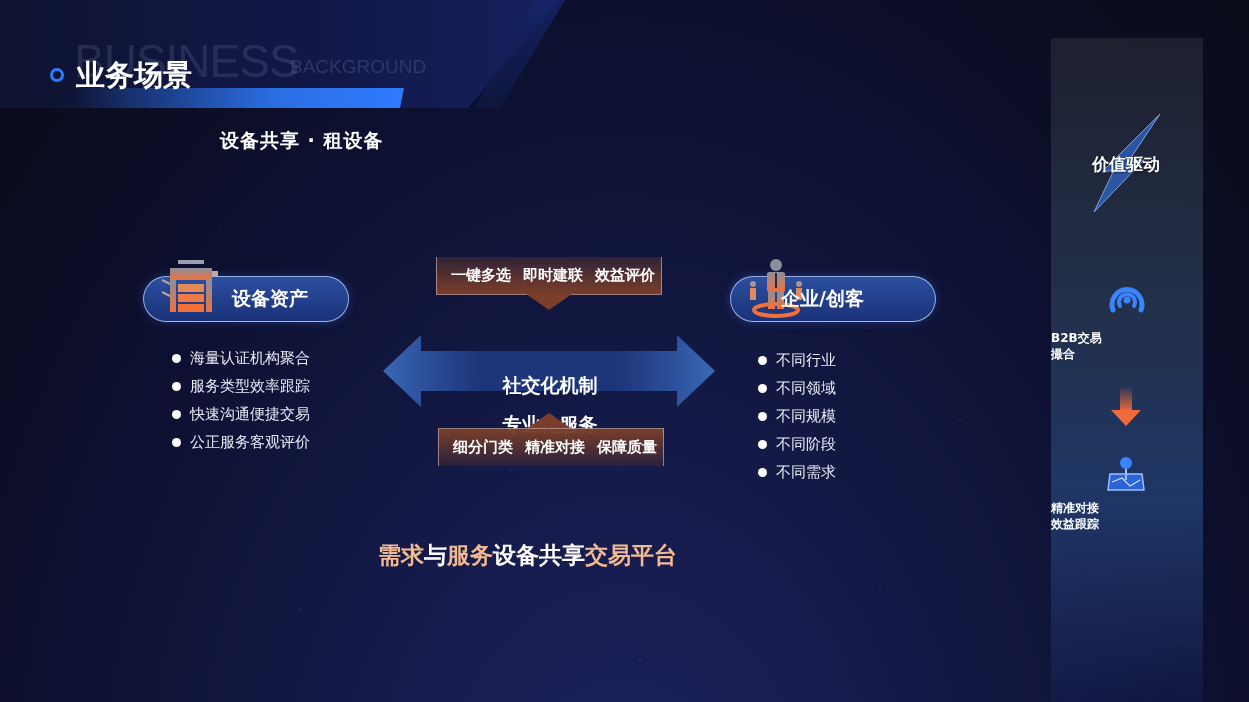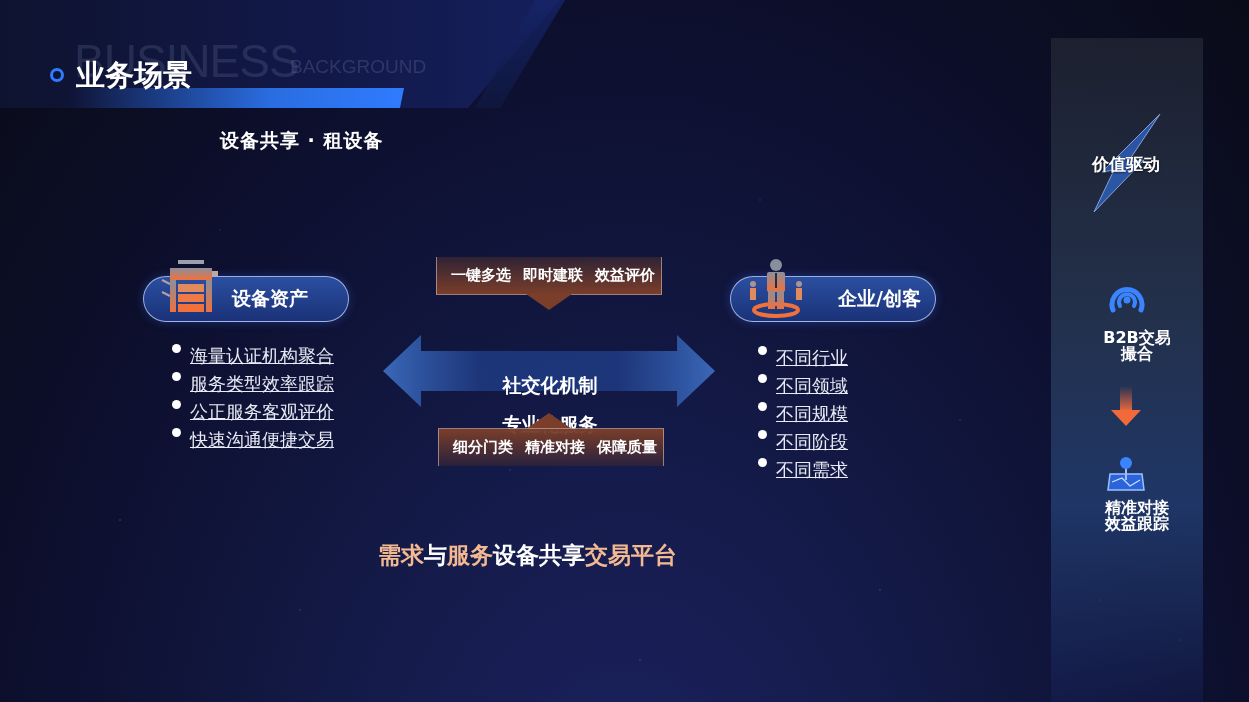--- a/index.html
+++ b/index.html
@@ -68,21 +68,21 @@
     position: absolute; height: 46px; border-radius: 23px;
     background: linear-gradient(180deg, #2b4fa0 0%, #1a3278 100%);
     border: 1.5px solid rgba(200,215,255,.75);
     box-shadow: 0 0 10px rgba(60,110,230,.35);
   }
   .pill-label { position: absolute; font-size: 19px; font-weight: bold; color: #fff; }
   .pill-assets { left: 143px; top: 276px; width: 206px; }
   .pill-enterprise { left: 730px; top: 276px; width: 206px; }
   
   .blist { position: absolute; list-style: none; }
-  .blist li { display: flex; height: 28px; font-size: 18px; color: #e8ebf5; text-decoration: underline; }
+  .blist li { display: flex; align-items: center; height: 28px; font-size: 15px; color: #e8ebf5; }
   .blist li .dot { width: 9px; height: 9px; border-radius: 50%; background: #fff; margin-right: 9px; }
   .list-left { left: 172px; top: 344px; }
   .list-right { left: 758px; top: 346px; }
   
   .tag-box {
     position: absolute; height: 38px;
     background: linear-gradient(180deg, rgba(60,40,50,.7) 0%, #7a3e2a 100%);
     border: 1px solid rgba(220,190,180,.6);
     display: flex; align-items: center; justify-content: center;
     font-size: 15px; font-weight: bold; color: #fff; gap: 12px; padding-left: 8px;
@@ -105,22 +105,22 @@
     position: absolute; left: 378px; top: 540px; font-size: 23px; font-weight: bold; color: #fff;
   }
   .tagline .hl { color: #f2b992; }
   
   .side-panel {
     position: absolute; left: 1051px; top: 38px; width: 152px; height: 664px;
     background: linear-gradient(180deg, rgba(30,34,48,.9) 0%, #23304a 40%, #1f3666 70%, rgba(26,38,100,.3) 100%);
   }
   .side-title { position: absolute; left: 1092px; top: 153px; font-size: 17px; font-weight: bold; color: #fff;
     text-shadow: 0 1px 2px rgba(0,0,0,.6); }
-  .side-caption { position: absolute; width: 172px; left: 1051px; text-align: center;
-    font-size: 16px; font-weight: bold; color: #fff; line-height: 16px; }
+  .side-caption { position: absolute; width: 172px; left: 1051px; text-align: left;
+    font-size: 12px; font-weight: bold; color: #fff; line-height: 16px; }
 </style>
 </head>
 <body>
 
 <div class="stars"></div>
 
 <div class="header-band"></div>
 <div class="header-stripe"></div>
 <div class="bg-word-big">BUSINESS</div>
 <div class="bg-word-small">BACKGROUND</div>
@@ -154,25 +154,25 @@
   <li>
       <span class="dot"></span>
       <span>海量认证机构聚合</span>
     </li>
   <li>
       <span class="dot"></span>
       <span>服务类型效率跟踪</span>
     </li>
   <li>
       <span class="dot"></span>
+      <span>快速沟通便捷交易</span>
+    </li>
+  <li>
+      <span class="dot"></span>
       <span>公正服务客观评价</span>
-    </li>
-  <li>
-      <span class="dot"></span>
-      <span>快速沟通便捷交易</span>
     </li>
 </ul>
 
 <div class="tag-box tag-top">
   <span>一键多选</span>
   <span>即时建联</span>
   <span>效益评价</span>
 </div>
 <div class="tag-notch-down"></div>
 
@@ -209,21 +209,21 @@
   <circle cx="30" cy="7" r="6" fill="#8a8f9c"></circle>
   <rect x="21" y="14" width="18" height="20" rx="2" fill="url(#pg)"></rect>
   <rect x="22" y="33" width="7" height="18" fill="url(#pg)"></rect>
   <rect x="31" y="33" width="7" height="18" fill="url(#pg)"></rect>
   <line x1="30" y1="15" x2="30" y2="30" stroke="#2a2a3a" stroke-width="2"></line>
   <circle cx="7" cy="26" r="3" fill="#b09090"></circle>
     <rect x="4" y="30" width="6" height="12" fill="#e08a60"></rect>
   <circle cx="53" cy="26" r="3" fill="#b09090"></circle>
     <rect x="50" y="30" width="6" height="12" fill="#e08a60"></rect>
 </svg>
-<div class="pill-label" style="left:838px;top:286px">企业/创客</div>
+<div class="pill-label" style="left:781px;top:286px">企业/创客</div>
 
 <ul class="blist list-right">
   <li>
       <span class="dot"></span>
       <span>不同行业</span>
     </li>
   <li>
       <span class="dot"></span>
       <span>不同领域</span>
     </li>

